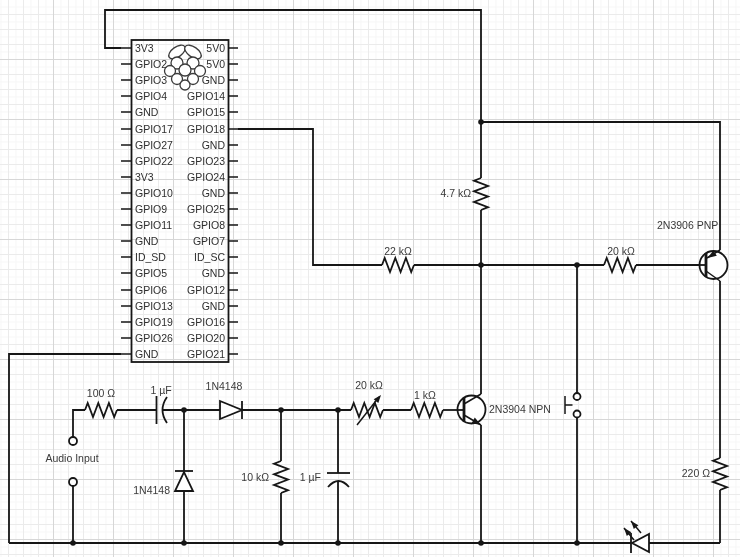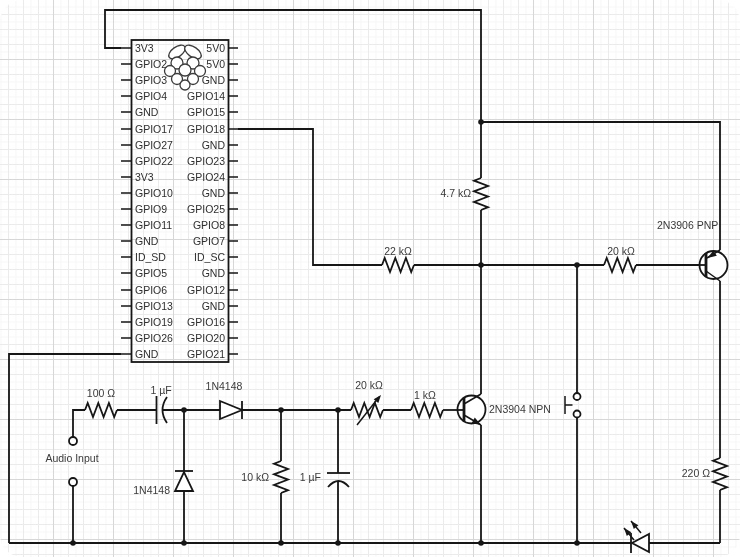--- a/index.html
+++ b/index.html
@@ -8,21 +8,20 @@
     position:relative;width:740px;height:557px;background-color:#ffffff;
     background-image:
       linear-gradient(to right,#d7d7d7 1px,transparent 1px),
       linear-gradient(to bottom,#d7d7d7 1px,transparent 1px),
       linear-gradient(to right,#ebebeb 1px,transparent 1px),
       linear-gradient(to bottom,#ebebeb 1px,transparent 1px),
       linear-gradient(to right,#f6f6f6 1px,transparent 1px),
       linear-gradient(to bottom,#f6f6f6 1px,transparent 1px);
     background-size:60px 60px,60px 60px,15px 15px,15px 15px,7.5px 7.5px,7.5px 7.5px;
     background-position:53px 59px,53px 59px,8px 14px,8px 14px,0.5px 6.5px,0.5px 6.5px;
-    border-radius:22px;
   }
   svg{position:absolute;left:0;top:0;}
   .wire{stroke:#161616;stroke-width:1.8;fill:none;stroke-linejoin:miter;}
   .comp{stroke:#161616;stroke-width:1.8;fill:none;stroke-linejoin:miter;}
   .compw{stroke:#161616;stroke-width:1.8;fill:#ffffff;}
   .bar{stroke:#161616;stroke-width:2.8;fill:none;}
   .thin{stroke:#161616;stroke-width:1.5;fill:none;}
   .dot{fill:#161616;stroke:none;}
   .arrow{fill:#161616;stroke:none;}
   .pin-text{font-size:10.5px;fill:#2f2f2f;}

